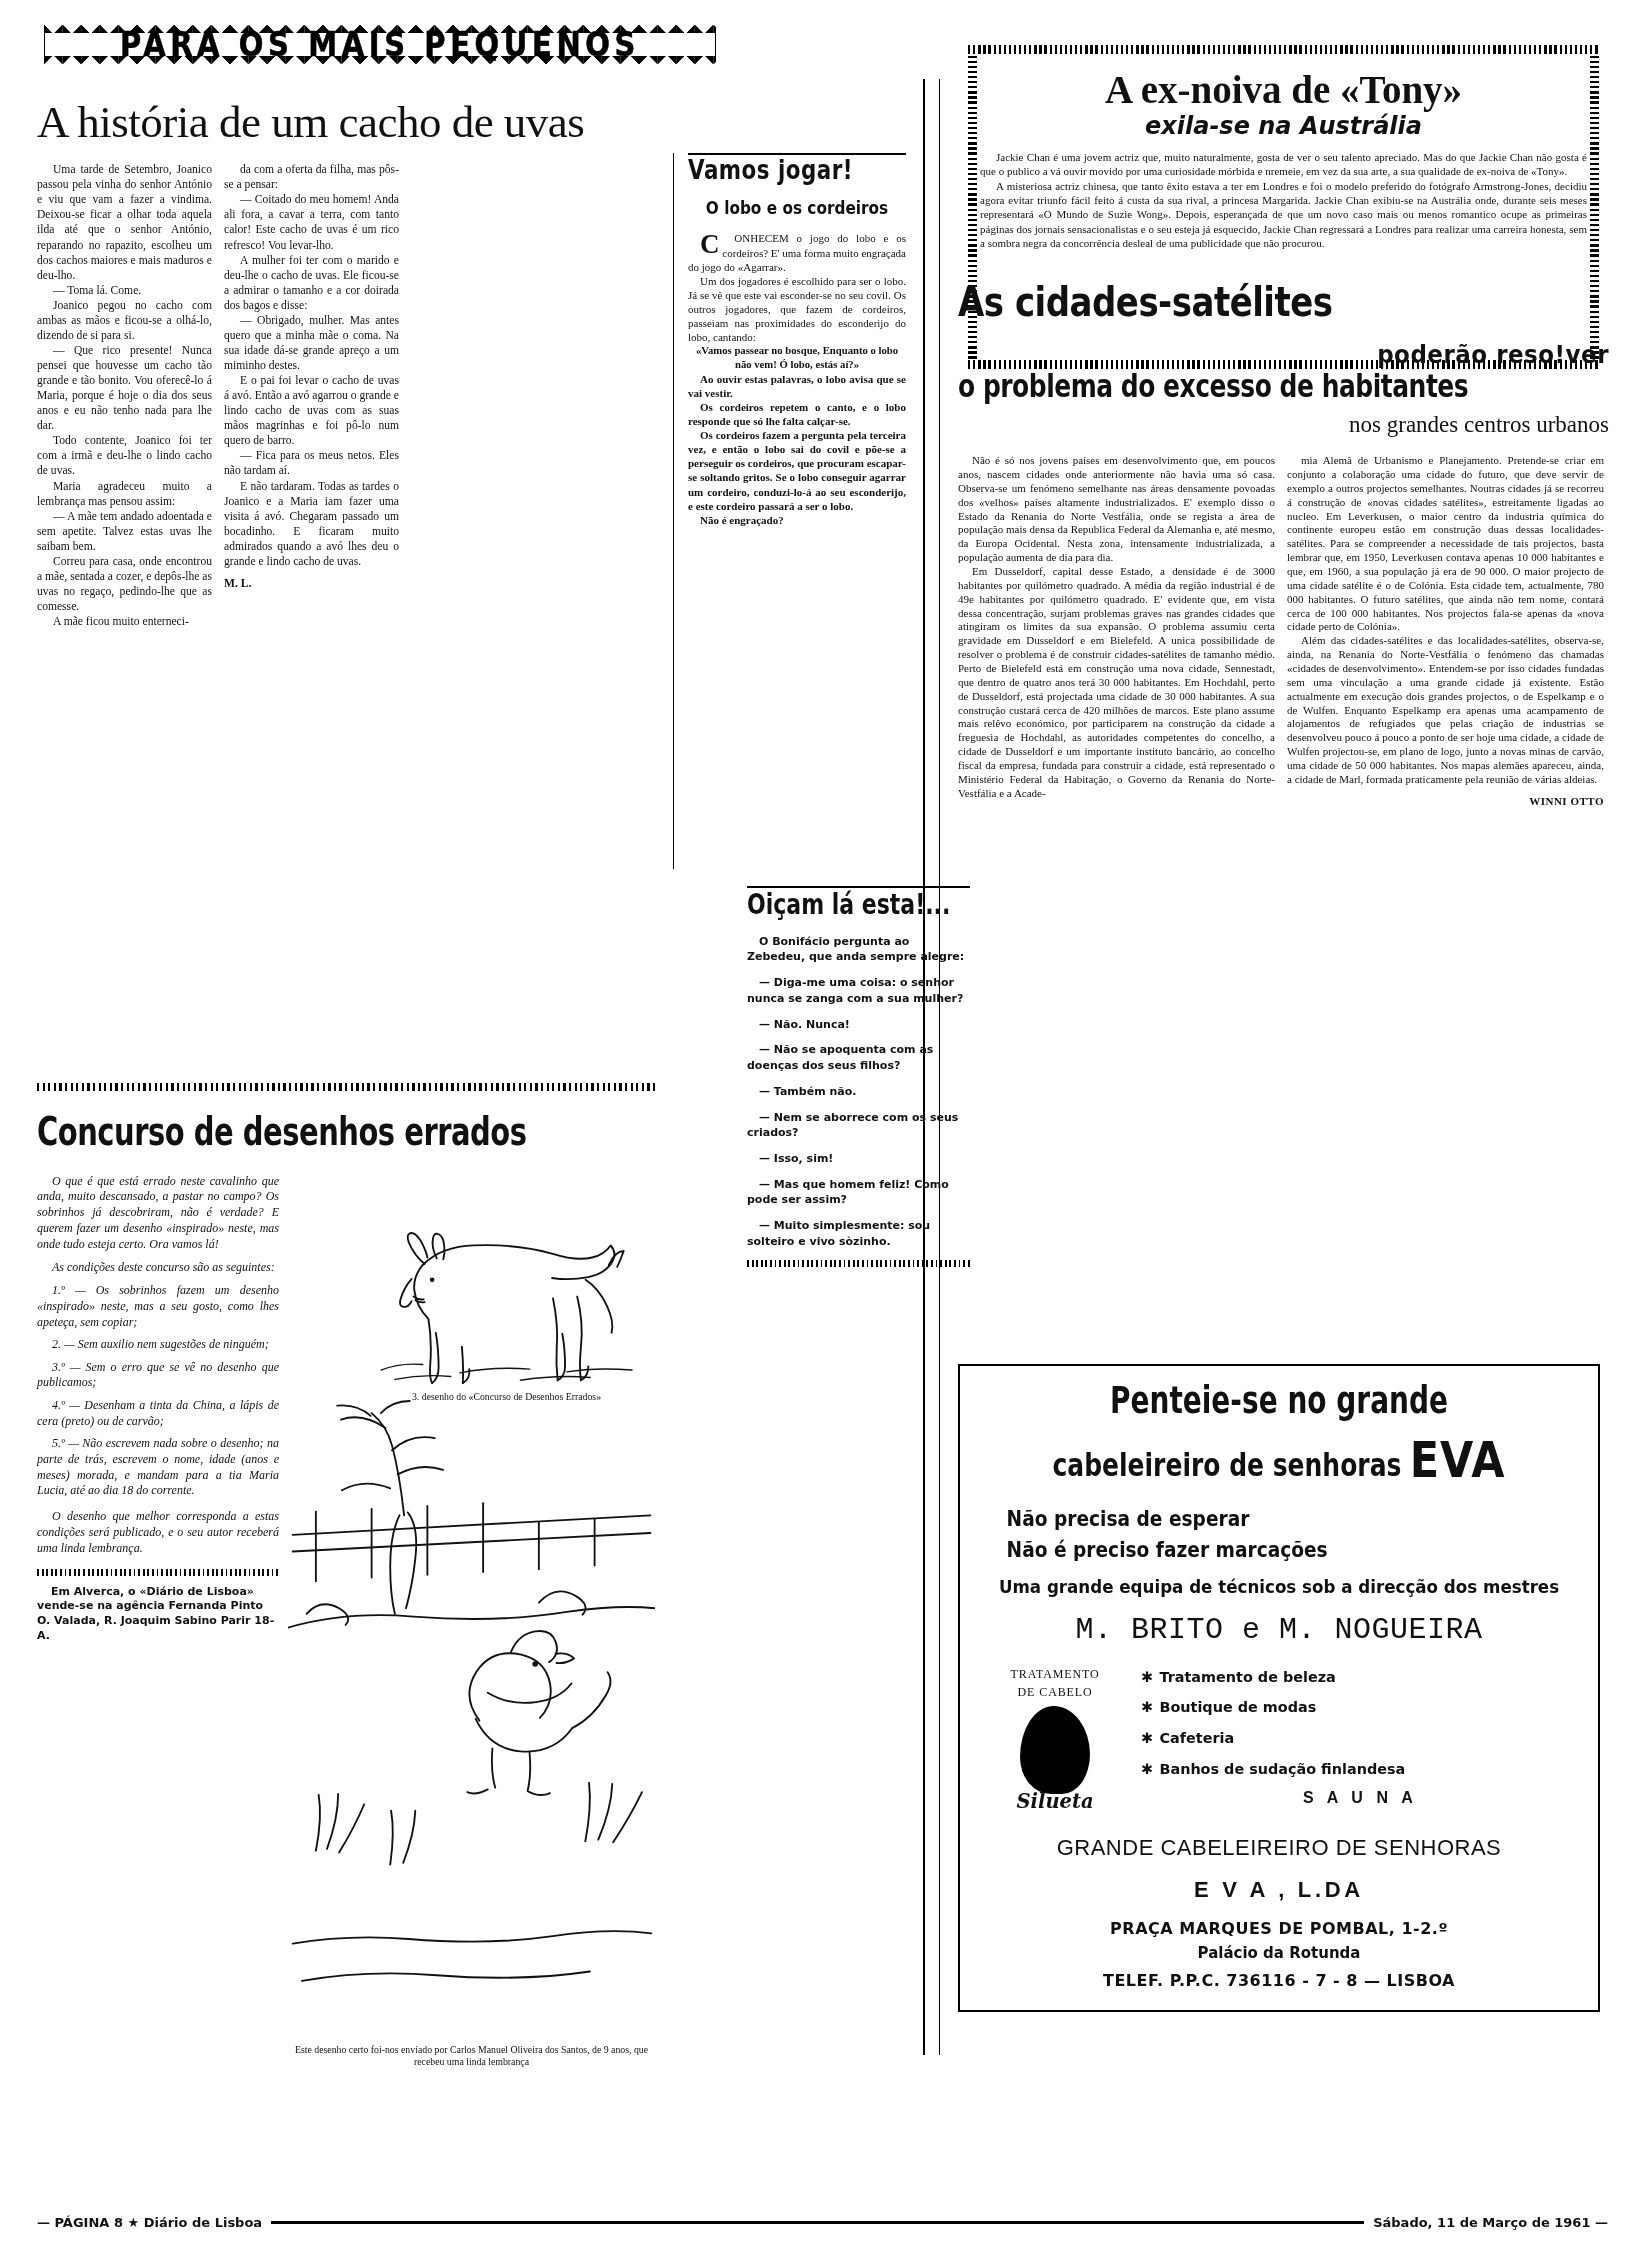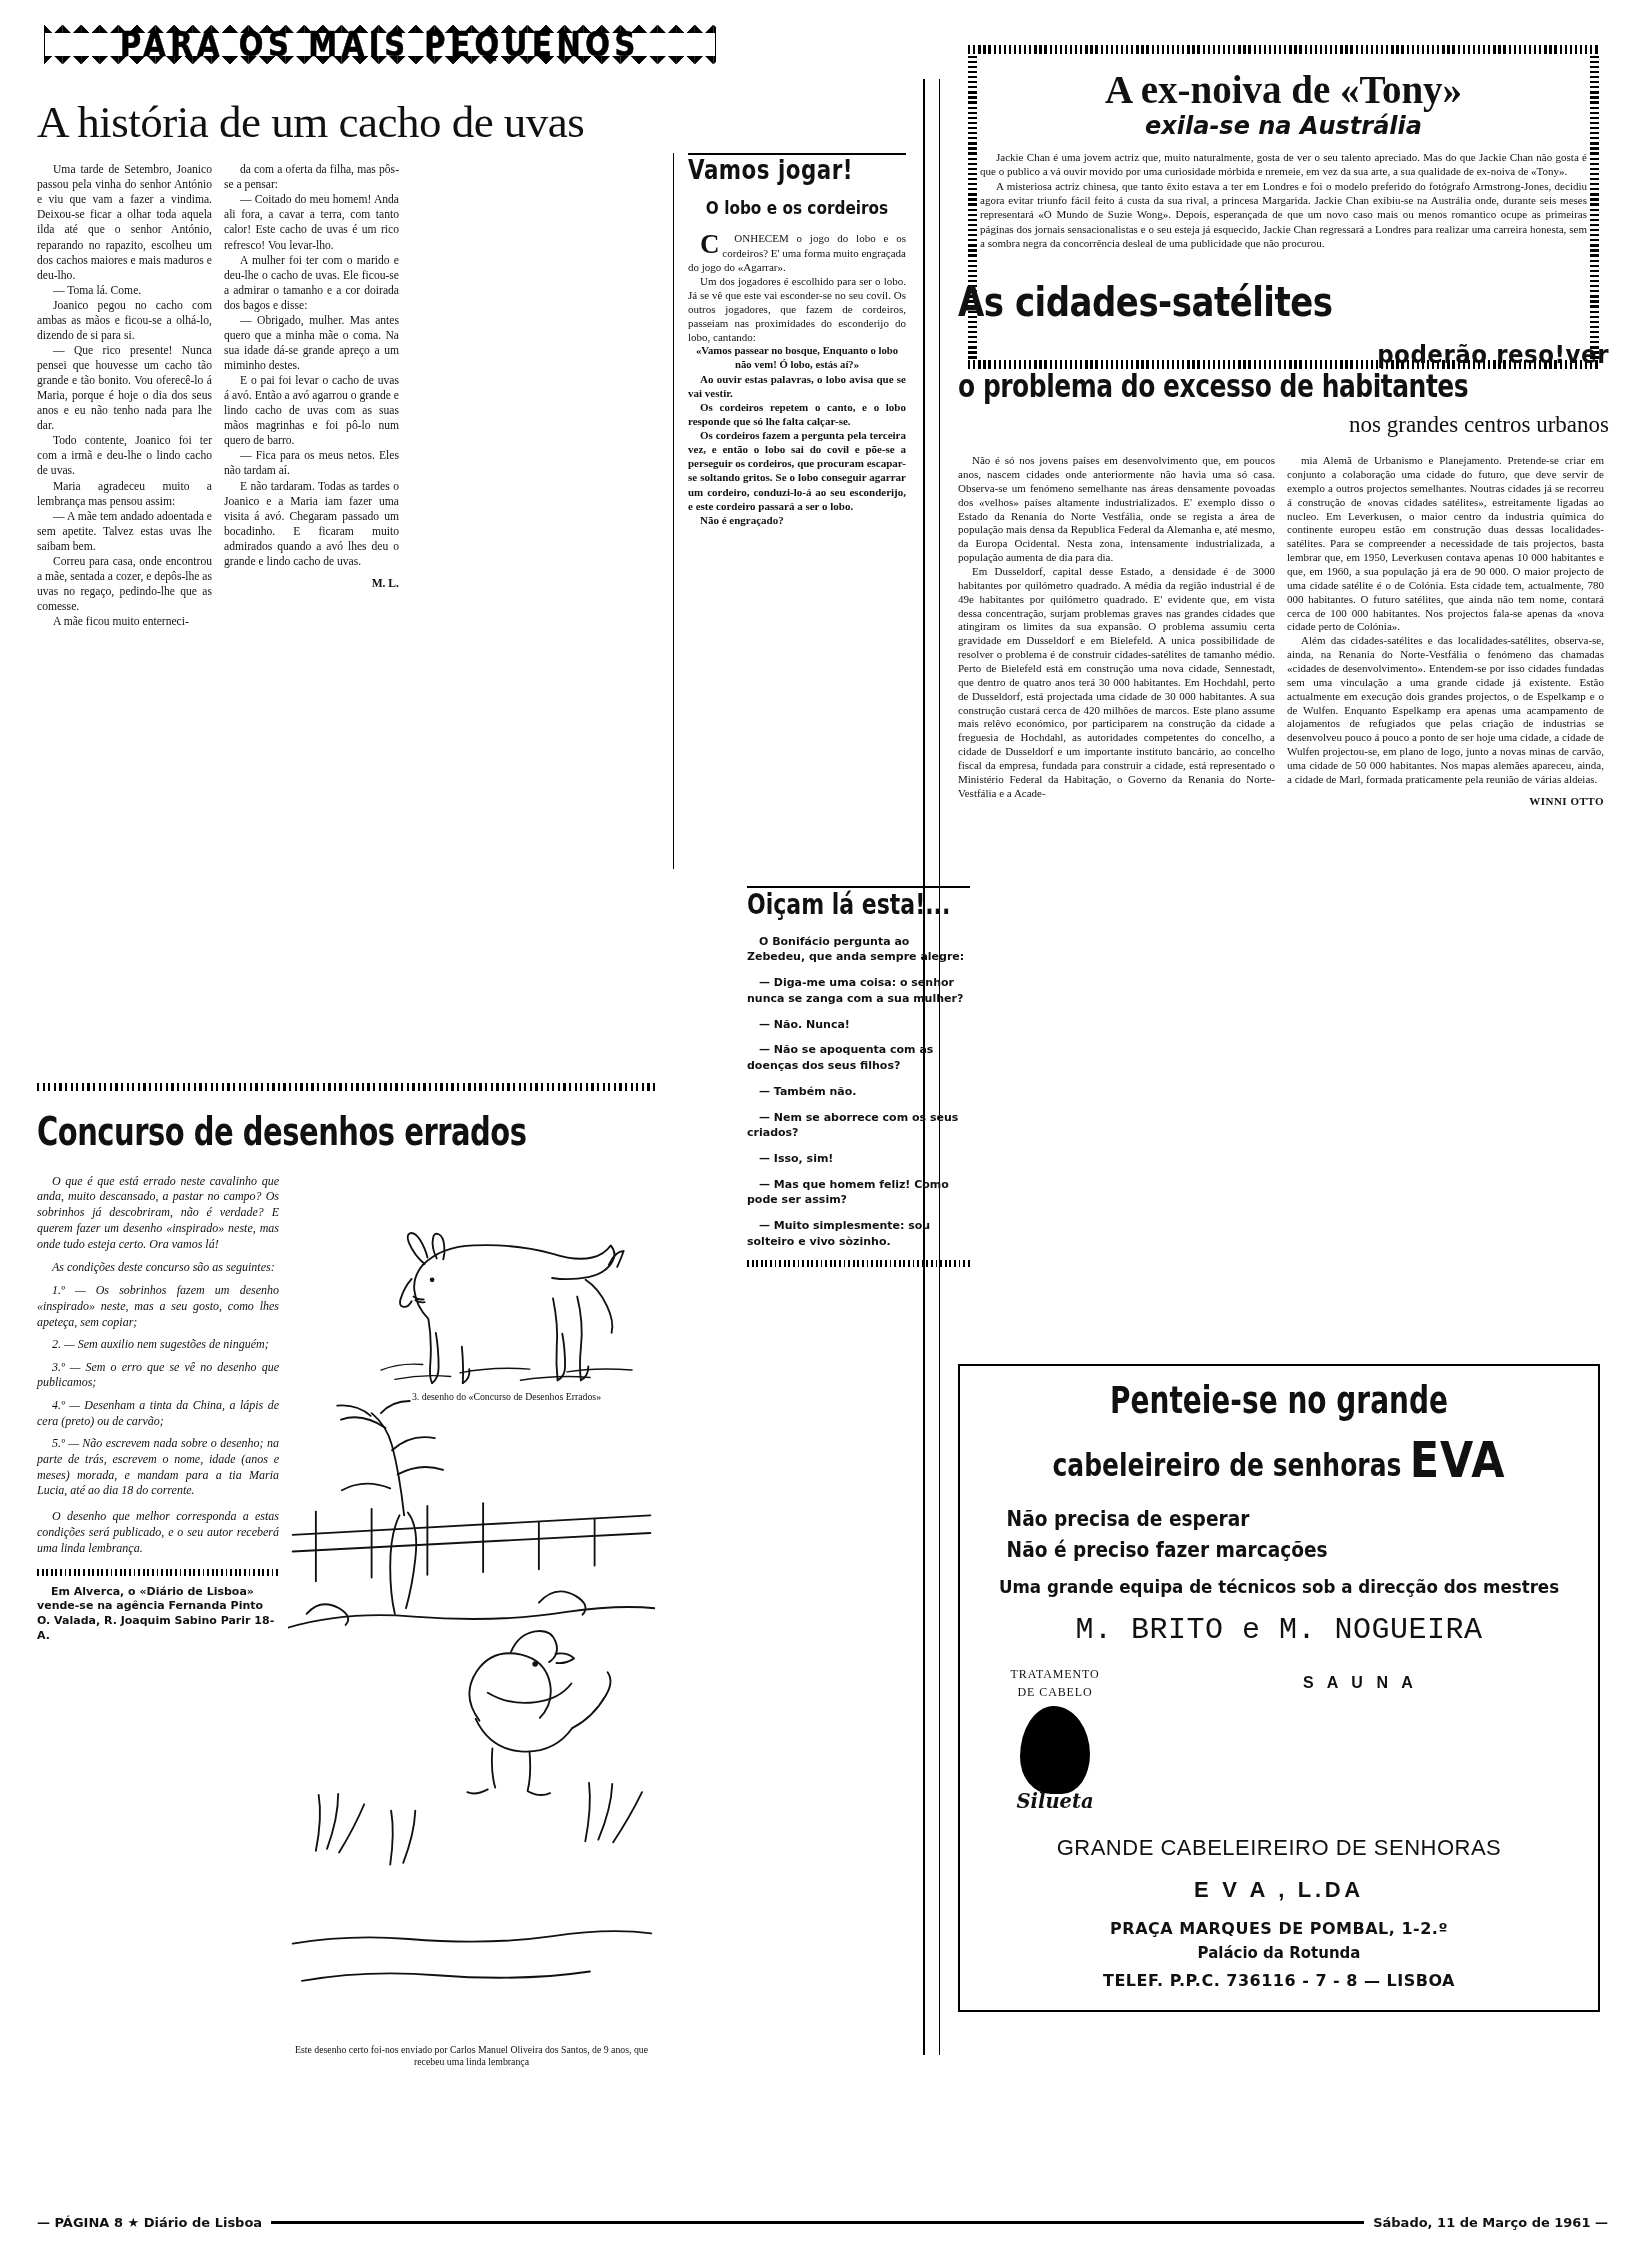--- a/index.html
+++ b/index.html
@@ -77,21 +77,21 @@
     font-size:15.3px;transform:scaleY(1.2);transform-origin:center bottom;
     text-align:center;margin:0 0 12px 0;
   }
   .dropcap-block{font-size:11px;line-height:1.28;text-align:justify;}
   .dropcap-block p{margin:0;text-indent:12px;}
   .dropcap{
     float:left;font-size:27px;line-height:0.82;font-weight:bold;
     padding:1.9px 2.8px 0 0;font-family:"Liberation Serif",serif;
   }
   .bold-run{font-weight:bold;}
-  .center{text-align:right;font-family:Liberation Serif, serif;}
+  .center{text-align:left;font-family:Liberation Serif, serif;}
   .quote-blk{font-weight:bold;font-size:10.7px;line-height:1.3;text-align:center;margin:6.5px 0;}
 
   
   .oicam{position:absolute;left:720px;top:886px;width:223px;margin-left:27px;}
   .oicam-title{
     font-family:"DejaVu Sans", sans-serif;font-weight:bold;font-size:22px;
     transform:scaleY(1.25);transform-origin:left bottom;margin:6.5px 0 14px 0;
     white-space:nowrap;
   }
   .oicam p{font-family:"DejaVu Sans", sans-serif;font-weight:bold;font-size:11px;
@@ -483,20 +483,26 @@
     <div class="eva-team">Uma grande equipa de técnicos sob a direcção dos mestres</div>
     <div class="eva-masters">M. BRITO e M. NOGUEIRA</div>
     <div class="eva-mid">
       <div class="eva-silueta">
         <div class="eva-trat">TRATAMENTO</div>
         <div class="eva-trat">DE CABELO</div>
         <div class="silhouette"></div>
         <div class="silueta-word">Silueta</div>
       </div>
       <div class="eva-list">
+        <ul>
+          <li><span class="star">✱</span><span>Tratamento de beleza</span></li>
+          <li><span class="star">✱</span><span>Boutique de modas</span></li>
+          <li><span class="star">✱</span><span>Cafeteria</span></li>
+          <li><span class="star">✱</span><span>Banhos de sudação finlandesa</span></li>
+        </ul>
         <div class="sauna">S A U N A</div>
       </div>
     </div>
     <div class="eva-grande">GRANDE CABELEIREIRO DE SENHORAS</div>
     <div class="eva-ld">E V A ,  L.DA</div>
     <div class="eva-addr">PRAÇA MARQUES DE POMBAL, 1-2.º</div>
     <div class="eva-addr2">Palácio da Rotunda</div>
     <div class="eva-addr">TELEF. P.P.C.  736116 - 7 - 8 — LISBOA</div>
   </div>
 

